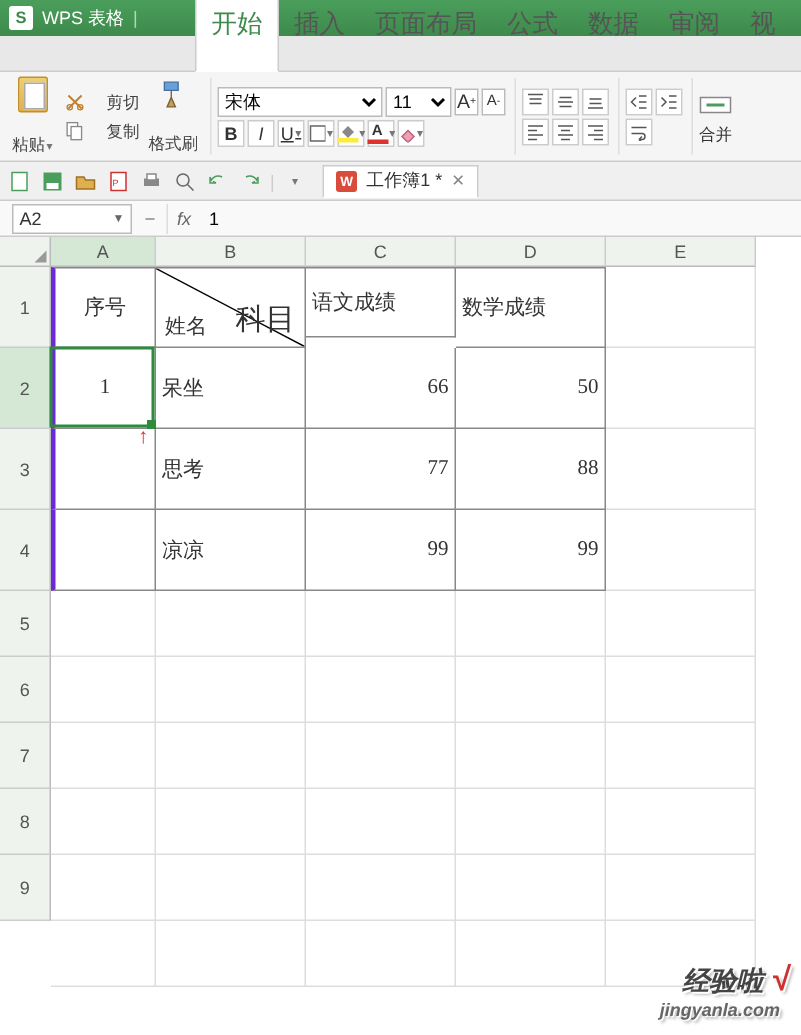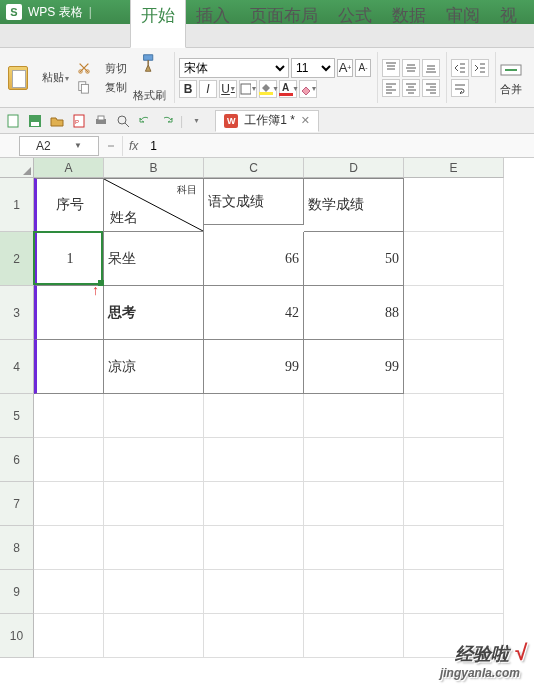--- a/index.html
+++ b/index.html
@@ -36,21 +36,21 @@
 .align-cell svg{width:12px;height:12px;}
 .merge-col{display:flex;flex-direction:column;align-items:center;justify-content:center;gap:1px;font-size:11px;border-right:none;}
 
 .qat{height:26px;background:#f0f0f0;border-bottom:1px solid #ccc;display:flex;align-items:center;padding:0 4px;gap:4px;}
 .qbtn{width:18px;height:18px;display:flex;align-items:center;justify-content:center;cursor:pointer;}
 .doc-tab{height:22px;display:flex;align-items:center;padding:0 8px;gap:6px;background:#fff;border:1px solid #ccc;border-bottom:1px solid #fff;margin-left:6px;font-size:12px;}
 .doc-tab .wlogo{width:14px;height:14px;background:#d94b3b;color:#fff;font-size:9px;font-weight:bold;display:flex;align-items:center;justify-content:center;border-radius:2px;}
 .doc-tab .x{color:#888;font-size:11px;cursor:pointer;}
 
 .fbar{height:24px;background:#f9f9f9;border-bottom:1px solid #ccc;display:flex;align-items:center;}
-.namebox{width:80px;height:20px;border:1px solid #bbb;margin-left:19px;display:flex;align-items:center;justify-content:space-between;padding:0 16px;font-size:12px;background:#fff;}
+.namebox{width:80px;height:20px;border:1px solid #bbb;margin-left:8px;display:flex;align-items:center;justify-content:space-between;padding:0 4px;font-size:12px;background:#fff;}
 .namebox .arrow{font-size:8px;color:#666;}
 .fx-btn{width:24px;height:20px;display:flex;align-items:center;justify-content:center;color:#555;border-right:1px solid #ddd;}
 .fx-lbl{font-style:italic;font-size:12px;padding:0 6px;color:#666;}
 .formula-input{flex:1;height:20px;border:none;padding:0 6px;font-size:12px;background:transparent;outline:none;}
 
 .grid-wrap{position:relative;}
 .corner{position:absolute;left:0;top:0;width:34px;height:20px;background:#eef3ee;border-right:1px solid #bbb;border-bottom:1px solid #bbb;}
 .corner:before{content:"";position:absolute;right:2px;bottom:2px;width:0;height:0;border-left:8px solid transparent;border-bottom:8px solid #999;}
 .colhdrs{position:absolute;left:34px;top:0;display:flex;}
 .ch{height:20px;border-right:1px solid #ccc;border-bottom:1px solid #bbb;background:#eef3ee;display:flex;align-items:center;justify-content:center;font-size:12px;color:#555;}
@@ -62,21 +62,21 @@
 .crow{display:flex;}
 .cell{border-right:1px solid #ddd;border-bottom:1px solid #ddd;font-size:14px;font-family:SimSun,serif;display:flex;align-items:center;padding:0 4px;background:#fff;position:relative;}
 .cell.center{justify-content:center;}
 .cell.right{justify-content:flex-end;}
 .cell.hdr{border-right:1px solid #888;border-bottom:1px solid #888;}
 .cell.tborder{border-top:1px solid #888;}
 .cell.lborder{border-left:3px solid #6d28d9;}
 .active-outline{position:absolute;border:2px solid #2e8b3d;pointer-events:none;}
 .active-outline:after{content:"";position:absolute;right:-3px;bottom:-3px;width:6px;height:6px;background:#2e8b3d;}
 .diag-cell svg{position:absolute;left:0;top:0;width:100%;height:100%;}
-.diag-top{position:absolute;right:6px;top:4px;font-size:10px;}
+.diag-top{position:absolute;right:6px;top:20px;font-size:20px;}
 .diag-bot{position:absolute;left:6px;bottom:4px;font-size:14px;}
 .red-arrow{position:absolute;color:#e03030;font-size:14px;pointer-events:none;}
 
 .watermark{position:absolute;right:8px;bottom:8px;font-style:italic;font-weight:bold;color:#444;text-shadow:1px 1px 0 #fff,2px 2px 2px rgba(0,0,0,.3);}
 .watermark .top{font-size:18px;margin-left:15px;}
 .watermark .top .chk{color:#d03030;font-size:22px;}
 .watermark .bot{font-size:12px;color:#666;}
 </style>
 </head>
 <body>
@@ -93,21 +93,21 @@
   <div class="tab">页面布局</div>
   <div class="tab">公式</div>
   <div class="tab">数据</div>
   <div class="tab">审阅</div>
   <div class="tab">视</div>
 </div>
 
 <div class="ribbon">
   <div class="rgroup">
     <div class="row">
-      <div class="rbtn" style="">
+      <div class="rbtn" style="flex-direction:column">
         <span class="paste-ico"></span>
         <span><span>粘贴</span><span class="dd">▾</span></span>
       </div>
       <div style="display:flex;flex-direction:column;gap:2px;margin-left:2px">
         <div class="rbtn">
           <svg class="ico" viewBox="0 0 16 16">
               <path d="M3 3l10 10M13 3L3 13" stroke="#c08030" stroke-width="1.5" fill="none"></path>
               <circle cx="4" cy="12" r="2" fill="none" stroke="#c08030"></circle>
               <circle cx="12" cy="12" r="2" fill="none" stroke="#c08030"></circle>
             </svg>
@@ -319,21 +319,20 @@
   <div class="rowhdrs" id="rowhdrs">
       <div class="rh" style="height: 54px;">1</div>
       <div class="rh sel" style="height: 54px;">2</div>
       <div class="rh" style="height: 54px;">3</div>
       <div class="rh" style="height: 54px;">4</div>
       <div class="rh" style="height: 44px;">5</div>
       <div class="rh" style="height: 44px;">6</div>
       <div class="rh" style="height: 44px;">7</div>
       <div class="rh" style="height: 44px;">8</div>
       <div class="rh" style="height: 44px;">9</div>
-      <div class="rh" style="height: 44px;">10</div>
     </div>
   <div class="cells" id="cells">
       <div class="crow">
         <div class="cell hdr tborder lborder center" style="width: 70px; height: 54px;">序号</div>
         <div class="cell hdr tborder diag-cell" style="width: 100px; height: 54px;">
           <svg preserveAspectRatio="none" viewBox="0 0 100 54">
             <line x1="0" y1="0" x2="100" y2="54" stroke="#000"></line>
           </svg>
           <span class="diag-top">科目</span>
           <span class="diag-bot">姓名</span>
@@ -344,22 +343,22 @@
       </div>
       <div class="crow">
         <div class="cell hdr lborder center" style="width: 70px; height: 54px;">1</div>
         <div class="cell hdr" style="width: 100px; height: 54px;">呆坐</div>
         <div class="cell hdr right" style="width: 100px; height: 54px;">66</div>
         <div class="cell hdr right" style="width: 100px; height: 54px;">50</div>
         <div class="cell" style="width: 100px; height: 54px;"></div>
       </div>
       <div class="crow">
         <div class="cell hdr lborder center" style="width: 70px; height: 54px;"></div>
-        <div class="cell hdr" style="width: 100px; height: 54px; font-weight: bold;">思考</div>
-        <div class="cell hdr right" style="width: 100px; height: 54px;">42</div>
+        <div class="cell hdr" style="width: 100px; height: 54px;">思考</div>
+        <div class="cell hdr right" style="width: 100px; height: 54px;">77</div>
         <div class="cell hdr right" style="width: 100px; height: 54px;">88</div>
         <div class="cell" style="width: 100px; height: 54px;"></div>
       </div>
       <div class="crow">
         <div class="cell hdr lborder center" style="width: 70px; height: 54px;"></div>
         <div class="cell hdr" style="width: 100px; height: 54px;">凉凉</div>
         <div class="cell hdr right" style="width: 100px; height: 54px;">99</div>
         <div class="cell hdr right" style="width: 100px; height: 54px;">99</div>
         <div class="cell" style="width: 100px; height: 54px;"></div>
       </div>

